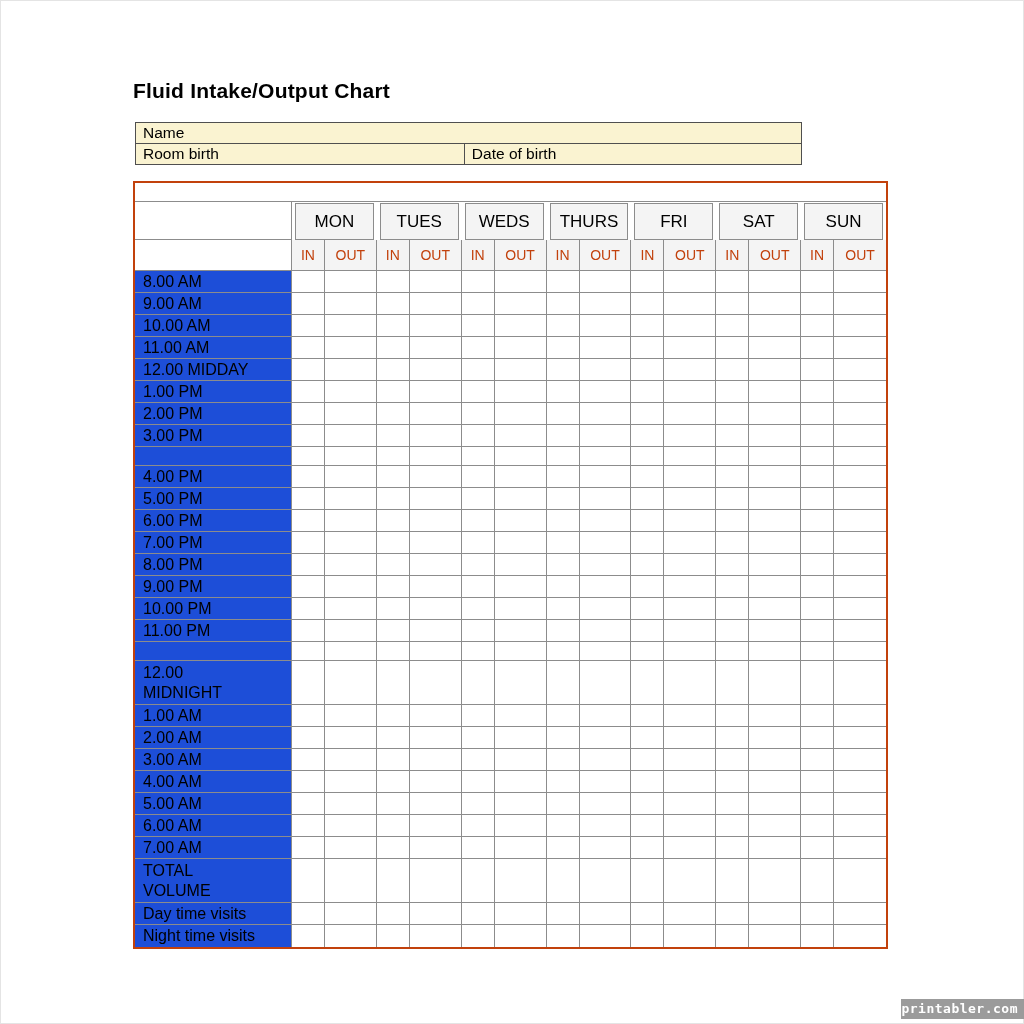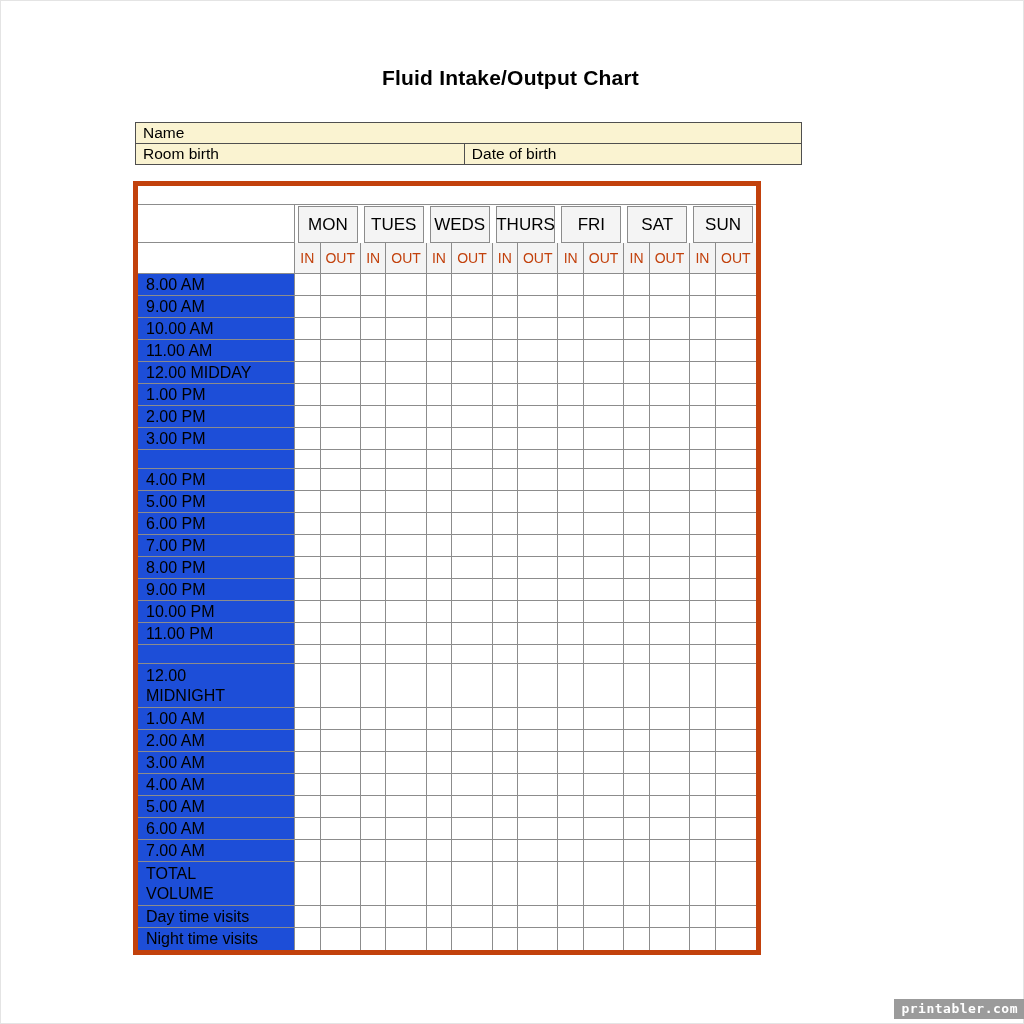--- a/index.html
+++ b/index.html
@@ -4,43 +4,43 @@
 <style>
   html,body{margin:0;padding:0;}
   body{
     width:1024px;height:1024px;position:relative;background:#ffffff;
     font-family:"Liberation Sans",sans-serif;color:#111;overflow:hidden;
   }
   .page-frame{position:absolute;inset:0;border:1px solid #e4e4e4;pointer-events:none;}
 
   
   .title{
-    position:absolute;top:66px;left:133px;width:755px;text-align:center;
+    position:absolute;top:79px;left:133px;width:755px;
     font-size:21px;font-weight:bold;color:#000;letter-spacing:.2px;
   }
 
   
   .info-block{
     position:absolute;top:122px;left:135px;width:667px;box-sizing:border-box;
     border:1px solid #4f4f4f;background:#faf3d1;
   }
   .info-row{display:flex;height:20px;}
   .info-row + .info-row{border-top:1px solid #4f4f4f;}
   .info-cell{
     flex:1;display:flex;align-items:center;padding-left:7px;
     font-size:15.5px;color:#000;box-sizing:border-box;
   }
   .info-cell.first-half{flex:0 0 49.3%;}
   .info-cell.second-half{border-left:1px solid #4f4f4f;}
 
   
   .grid{
-    position:absolute;top:181px;left:133px;width:628px;box-sizing:border-box;
+    position:absolute;top:181px;left:133px;width:755px;box-sizing:border-box;
     display:grid;grid-template-columns:157px repeat(7, 33fr 52fr);
-    border:5px solid #c2410c;background:#fff;
+    border:2px solid #c2410c;background:#fff;
   }
   .cell{
     box-sizing:border-box;
     border-right:1px solid #8c8c8c;border-bottom:1px solid #8c8c8c;
     background:#fff;
   }
   .thin{height:19px;grid-column:1 / -1;border-right:none;}
   .h-day{height:38px;}
   .h-io{height:31px;}
   .h-time{height:22px;}
@@ -64,21 +64,21 @@
   }
   .data{background:#fff;}
   .last-col{border-right:none;}
   .last-row{border-bottom:none;}
 
   
   .watermark{
     position:absolute;top:999px;right:0;
     background:#9b9b9b;color:#ffffff;
     font-family:"DejaVu Sans Mono",monospace;font-size:13px;font-weight:bold;
-    padding:2px 6px 3px 7px;letter-spacing:.5px;
+    padding:2px 6px 3px 0;letter-spacing:.5px;
   }
 </style>
 </head>
 <body>
 
 <div class="page-frame"></div>
 
 <div class="title">Fluid Intake/Output Chart</div>
 
 <div class="info-block">

